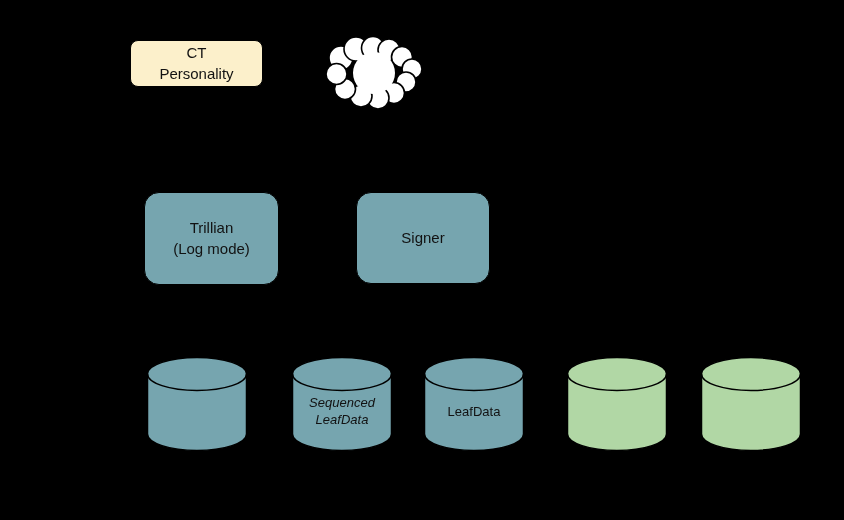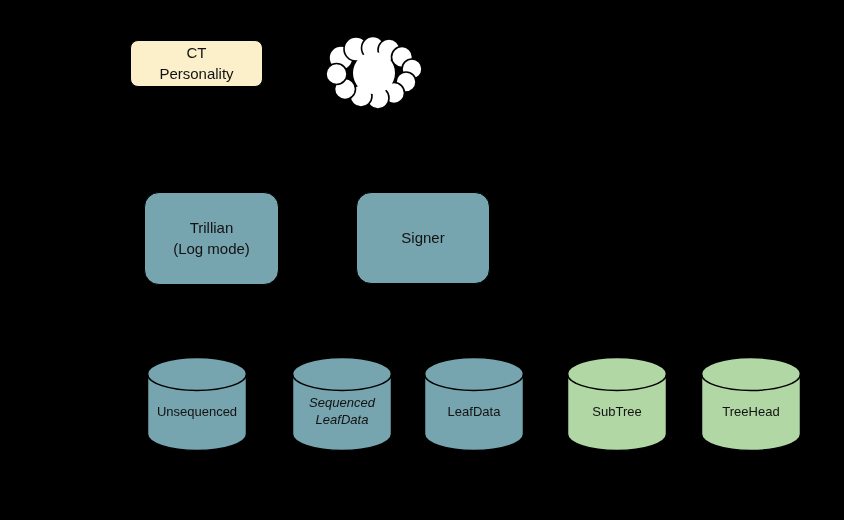--- a/index.html
+++ b/index.html
@@ -65,21 +65,20 @@
 
   <div class="box" id="node-signer" style="background-color: rgb(118, 165, 175);">
     <span class="lbl">Signer</span>
   </div>
 
   <div class="cyl" id="cyl-unsequenced">
     <svg width="102" height="96" viewBox="0 0 102 96" xmlns="http://www.w3.org/2000/svg">
       <path d="M1.5 18 C1.5 8.9 23.7 1.5 51 1.5 C78.3 1.5 100.5 8.9 100.5 18 L100.5 78 C100.5 87.1 78.3 94.5 51 94.5 C23.7 94.5 1.5 87.1 1.5 78 Z" stroke="#000" stroke-width="1.5" fill="#76A5AF"></path>
       <path d="M1.5 18 C1.5 27.1 23.7 34.5 51 34.5 C78.3 34.5 100.5 27.1 100.5 18" fill="none" stroke="#000" stroke-width="1.5"></path>
     </svg>
-    <div class="lbl">Unsequenced</div>
   </div>
 
   <div class="cyl" id="cyl-seqleaf">
     <svg width="102" height="96" viewBox="0 0 102 96" xmlns="http://www.w3.org/2000/svg">
       <path d="M1.5 18 C1.5 8.9 23.7 1.5 51 1.5 C78.3 1.5 100.5 8.9 100.5 18 L100.5 78 C100.5 87.1 78.3 94.5 51 94.5 C23.7 94.5 1.5 87.1 1.5 78 Z" stroke="#000" stroke-width="1.5" fill="#76A5AF"></path>
       <path d="M1.5 18 C1.5 27.1 23.7 34.5 51 34.5 C78.3 34.5 100.5 27.1 100.5 18" fill="none" stroke="#000" stroke-width="1.5"></path>
     </svg>
     <div class="lbl">Sequenced
 LeafData</div>
   </div>
@@ -90,24 +89,22 @@
       <path d="M1.5 18 C1.5 27.1 23.7 34.5 51 34.5 C78.3 34.5 100.5 27.1 100.5 18" fill="none" stroke="#000" stroke-width="1.5"></path>
     </svg>
     <div class="lbl">LeafData</div>
   </div>
 
   <div class="cyl" id="cyl-subtree">
     <svg width="102" height="96" viewBox="0 0 102 96" xmlns="http://www.w3.org/2000/svg">
       <path d="M1.5 18 C1.5 8.9 23.7 1.5 51 1.5 C78.3 1.5 100.5 8.9 100.5 18 L100.5 78 C100.5 87.1 78.3 94.5 51 94.5 C23.7 94.5 1.5 87.1 1.5 78 Z" stroke="#000" stroke-width="1.5" fill="#B1D7A5"></path>
       <path d="M1.5 18 C1.5 27.1 23.7 34.5 51 34.5 C78.3 34.5 100.5 27.1 100.5 18" fill="none" stroke="#000" stroke-width="1.5"></path>
     </svg>
-    <div class="lbl">SubTree</div>
   </div>
 
   <div class="cyl" id="cyl-treehead">
     <svg width="102" height="96" viewBox="0 0 102 96" xmlns="http://www.w3.org/2000/svg">
       <path d="M1.5 18 C1.5 8.9 23.7 1.5 51 1.5 C78.3 1.5 100.5 8.9 100.5 18 L100.5 78 C100.5 87.1 78.3 94.5 51 94.5 C23.7 94.5 1.5 87.1 1.5 78 Z" stroke="#000" stroke-width="1.5" fill="#B1D7A5"></path>
       <path d="M1.5 18 C1.5 27.1 23.7 34.5 51 34.5 C78.3 34.5 100.5 27.1 100.5 18" fill="none" stroke="#000" stroke-width="1.5"></path>
     </svg>
-    <div class="lbl">TreeHead</div>
   </div>
 
 </div>
 
 </body></html>

